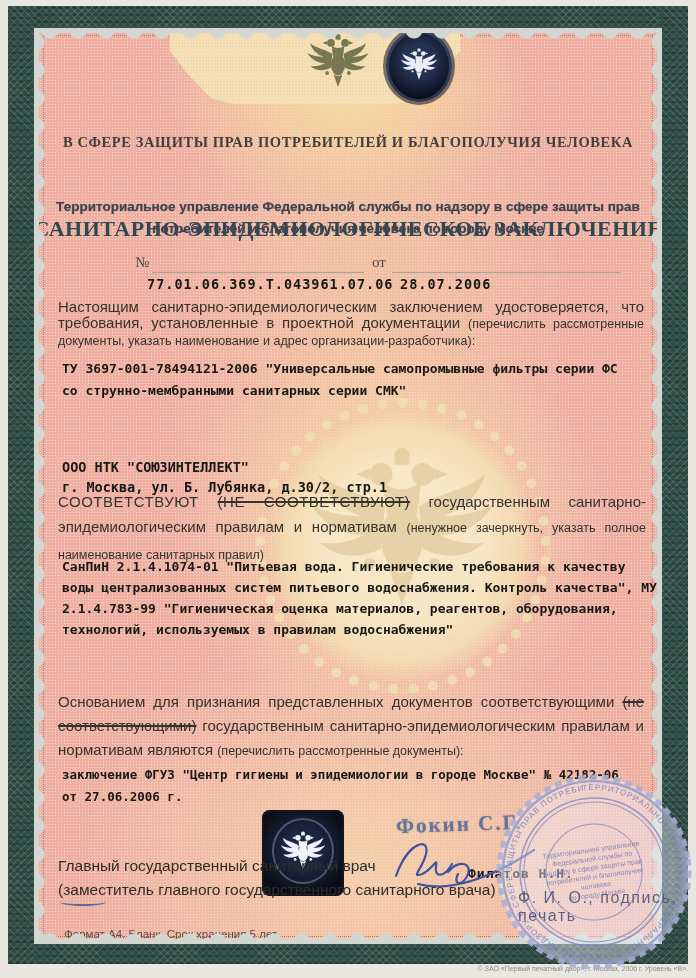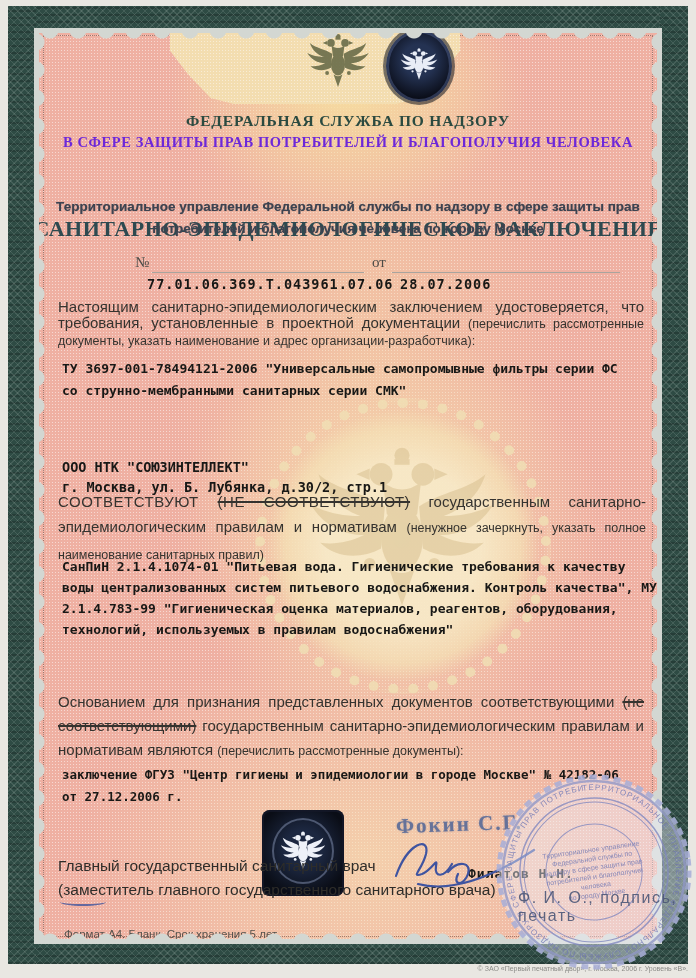--- a/index.html
+++ b/index.html
@@ -59,21 +59,21 @@
   .watermark{position:absolute;left:255px;top:398px;width:276px;height:276px;z-index:1;
     border-radius:50%;border:10px dotted rgba(240,222,180,.85);
     background:radial-gradient(circle, rgba(247,233,200,.9) 40%, rgba(244,225,182,.7) 60%, rgba(244,225,182,0) 70%);}
   .watermark svg{position:absolute;left:42px;top:34px;opacity:.5;}
 
   
   .abs{position:absolute;z-index:2;}
   .serif{font-family:"Liberation Serif","DejaVu Serif",serif;}
   .mono{font-family:"DejaVu Sans Mono","Liberation Mono",monospace;font-weight:bold;color:#181816;white-space:nowrap;}
   .agency1{left:0;width:696px;top:112px;text-align:center;font-weight:bold;font-size:15.5px;color:#2b4a40;letter-spacing:.8px;}
-  .agency2{left:0;width:696px;top:134px;text-align:center;font-weight:bold;font-size:14.5px;color:#6d28d9;letter-spacing:.6px;}
+  .agency2{left:0;width:696px;top:134px;text-align:center;font-weight:bold;font-size:14.5px;color:#404040;letter-spacing:.6px;}
   .terr{left:38px;width:620px;text-align:center;font-weight:bold;font-size:13.5px;color:#3d4350;
     text-shadow:0 0 1px rgba(61,67,80,.55);}
   .terr1{top:199px;} .terr2{top:221px;}
   .doctitle{left:0;width:696px;top:216px;text-align:center;font-weight:bold;font-size:22px;color:#2e4a50;letter-spacing:.5px;}
   .numlabel{font-size:15px;color:#4a4a46;}
   .formline{border-top:1px solid #a9a49e;height:0;}
   .para{font-size:15px;color:#35332f;text-align:justify;line-height:16px;}
   .para .small{font-size:12.5px;}
   .strike{text-decoration:line-through;text-decoration-thickness:2px;}
   .caps{letter-spacing:.5px;}
@@ -150,21 +150,20 @@
 
   <svg class="abs coat" style="left:306px;top:26px" width="64" height="76" viewBox="0 0 100 100">
       <use href="#sym-eagle"></use>
     </svg>
   <div class="abs badge" style="left:386px;top:30px;width:66px;height:72px">
     <svg width="38" height="38" viewBox="0 0 100 100">
         <use href="#sym-eagle"></use>
       </svg>
   </div>
 
-  <div class="abs serif agency1">ФЕДЕРАЛЬНАЯ СЛУЖБА ПО НАДЗОРУ</div>
   <div class="abs serif agency2">В СФЕРЕ ЗАЩИТЫ ПРАВ ПОТРЕБИТЕЛЕЙ И БЛАГОПОЛУЧИЯ  ЧЕЛОВЕКА</div>
 
   <div class="abs terr terr1">Территориальное управление Федеральной службы по надзору в сфере защиты прав</div>
   <div class="abs serif doctitle">САНИТАРНО-ЭПИДЕМИОЛОГИЧЕСКОЕ ЗАКЛЮЧЕНИЕ</div>
   <div class="abs terr terr2">потребителей и благополучия человека по городу Москве</div>
 
   <div class="abs serif numlabel" style="left:135px;top:254px">№</div>
   <div class="abs formline" style="left:152px;top:272px;width:212px"></div>
   <div class="abs serif numlabel" style="left:372px;top:254px">от</div>
   <div class="abs formline" style="left:392px;top:272px;width:228px"></div>
@@ -193,21 +192,21 @@
     <div>2.1.4.783-99 "Гигиеническая оценка материалов, реагентов, оборудования,</div>
     <div>технологий, используемых в правилам водоснабжения"</div>
   </div>
 
   <div class="abs para" style="left:58px;top:690px;width:586px;line-height:24px">
     <span>Основанием для признания представленных документов соответствующими </span><span class="strike">(не соответствующими)</span><span> государственным санитарно-эпидемиологическим правилам и нормативам являются </span><span class="small">(перечислить рассмотренные документы):</span>
   </div>
 
   <div class="abs mono" style="left:62px;top:764px;font-size:12.5px;line-height:22px">
     <div>заключение ФГУЗ "Центр гигиены и эпидемиологии в городе Москве" № 42182-06</div>
-    <div>от 27.12.2006 г.</div>
+    <div>от 27.06.2006 г.</div>
   </div>
 
   <div class="abs badge2" style="left:262px;top:810px;width:82px;height:86px">
     <div class="ring" style="left:10px;top:8px;right:10px;bottom:12px"></div>
     <svg width="46" height="46" viewBox="0 0 100 100">
         <use href="#sym-eagle"></use>
       </svg>
   </div>
 
   <div class="abs fokin" style="left:396px;top:812px">Фокин С.Г.</div>

